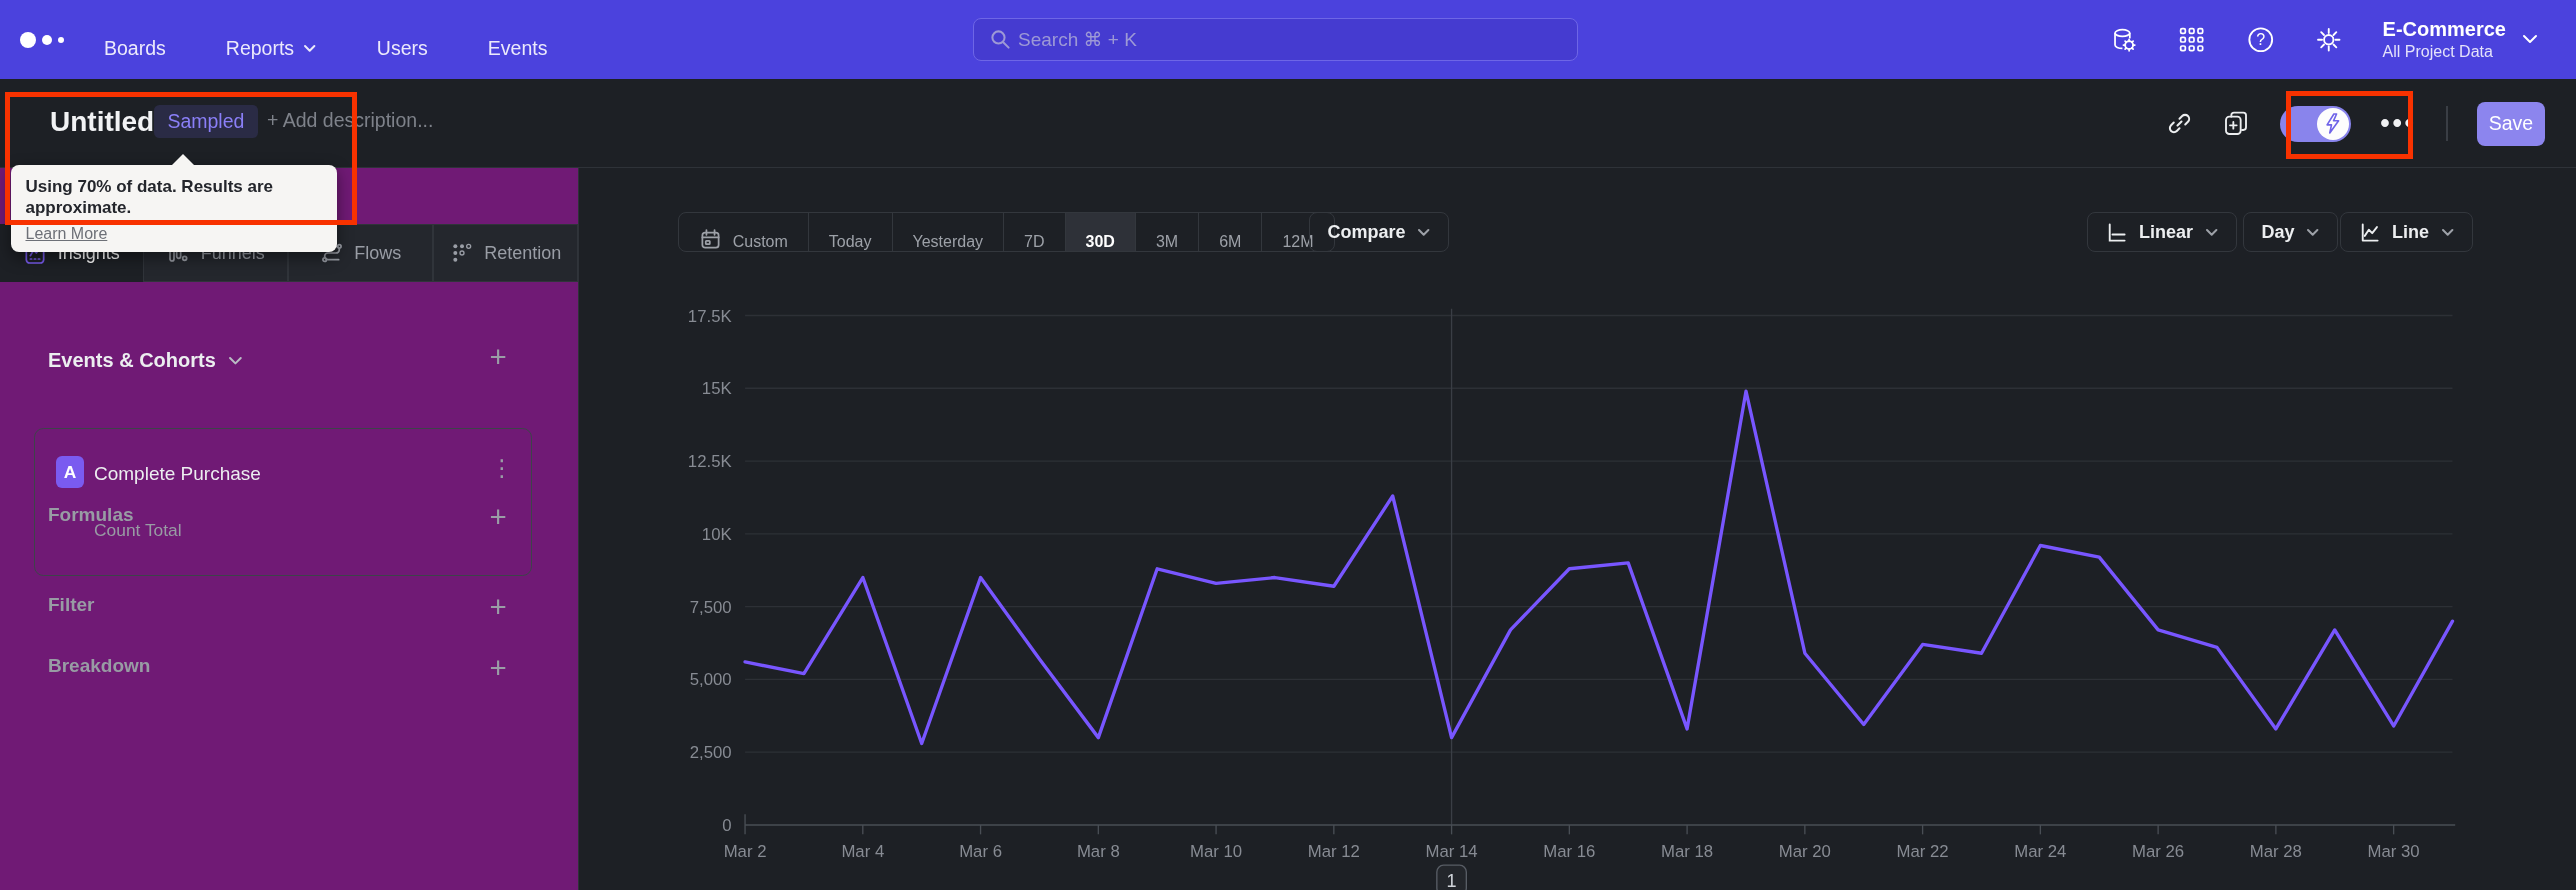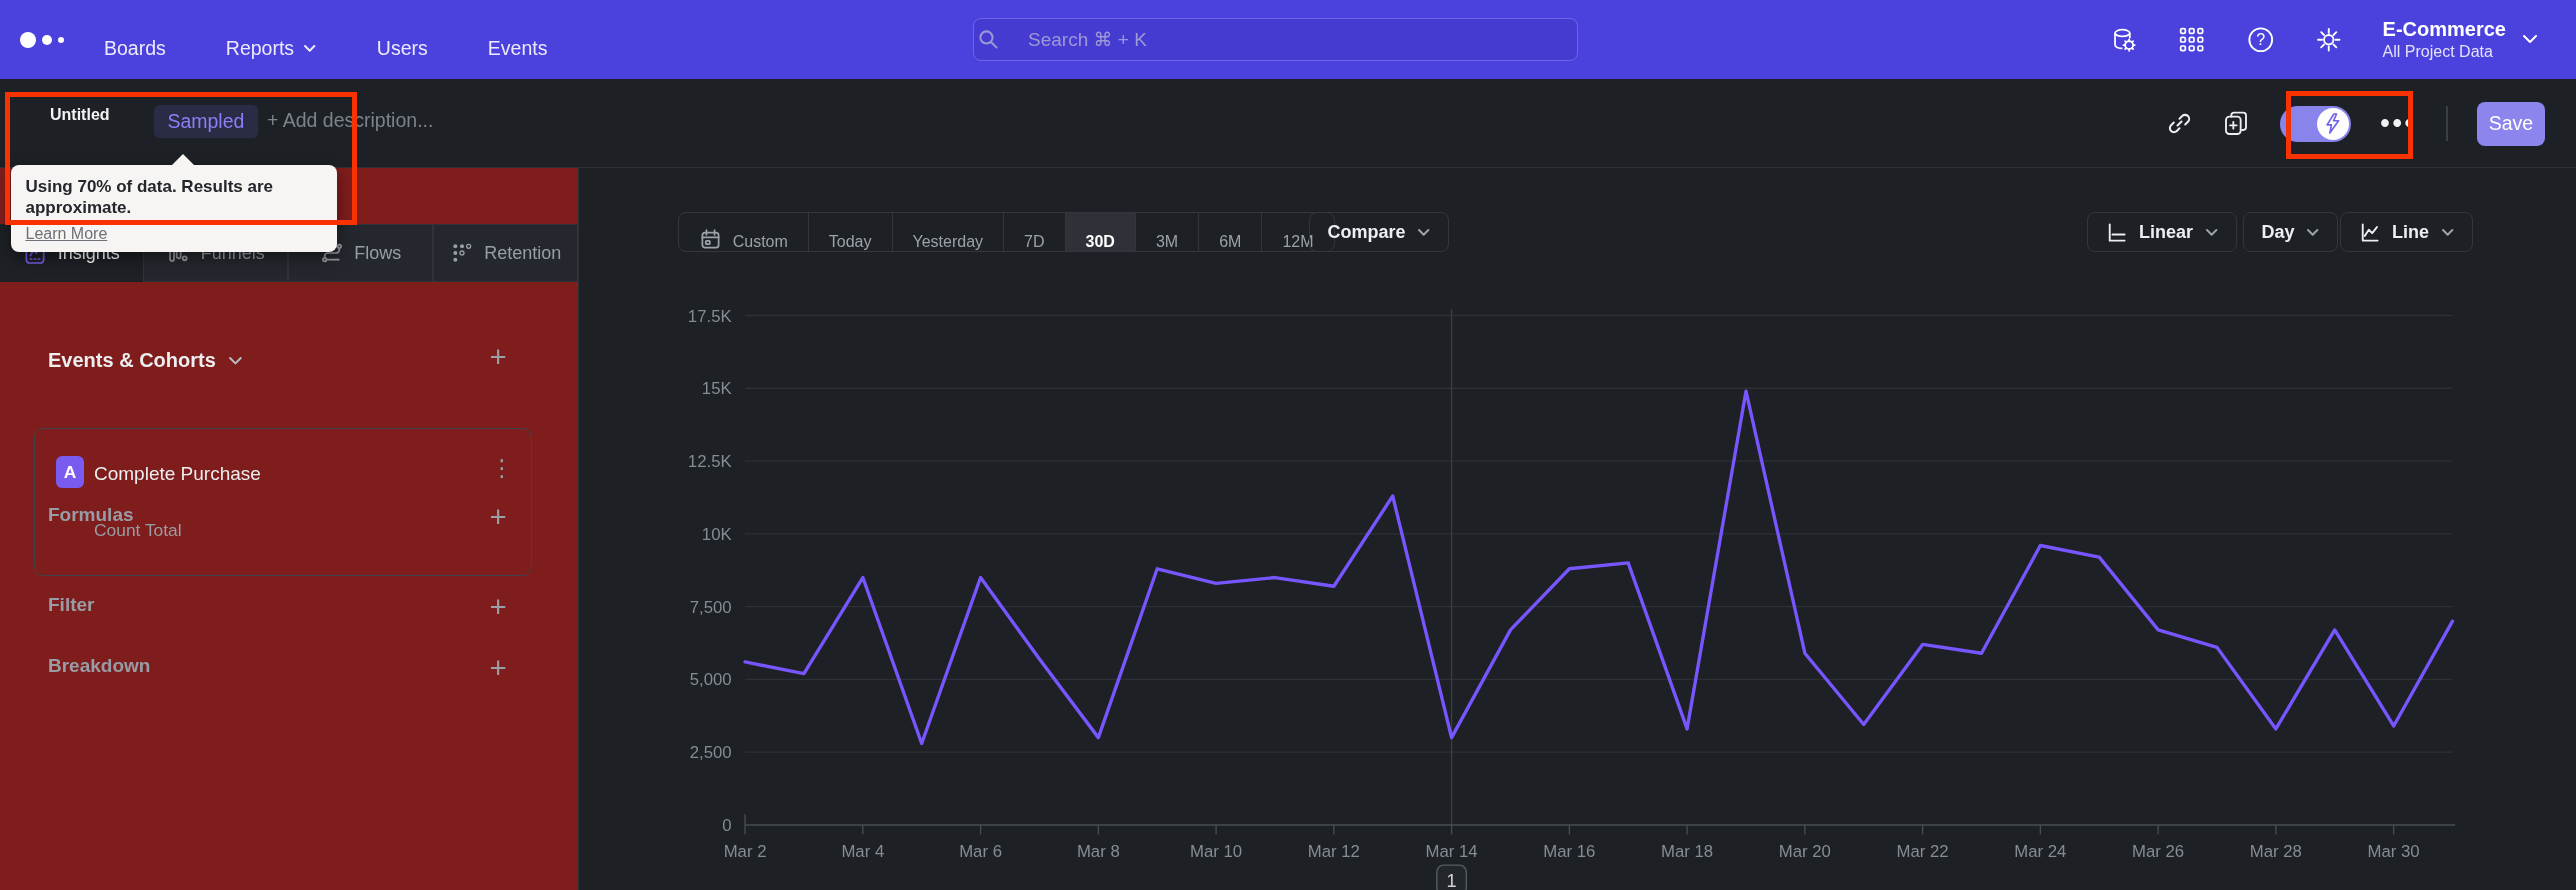--- a/index.html
+++ b/index.html
@@ -10,32 +10,32 @@
   #topnav { position:absolute; left:0; top:0; width:2576px; height:79px; background:#4b42dd;
     display:flex; align-items:center; }
   #logo { position:absolute; left:20px; top:0; height:79px; display:flex; align-items:center; gap:6px; }
   #logo .d1{width:16px;height:16px;border-radius:50%;background:#fff;}
   #logo .d2{width:10px;height:10px;border-radius:50%;background:#fff;}
   #logo .d3{width:6px;height:6px;border-radius:50%;background:#fff;}
   #nav-links { position:absolute; left:104px; top:0; height:97px; display:flex; align-items:center; gap:60px; }
   .nav-link { color:#eceafb; font-size:19.5px; display:flex; align-items:center; gap:9.4px; cursor:pointer; }
   .nav-link svg { stroke:#cfccf6; }
   #search { position:absolute; left:973px; top:18px; width:605px; height:43px; background:#453bd0;
-    border:1.3px solid #6e66e6; border-radius:8px; display:flex; align-items:center; padding:0 3px; gap:28px; }
+    border:1.3px solid #6e66e6; border-radius:8px; display:flex; align-items:center; padding:0 15px; gap:6px; }
   #search .ph { color:#9d99d6; font-size:19px; }
   #nav-right { position:absolute; right:0; top:0; height:79px; display:flex; align-items:center; gap:39px; padding-right:38px; }
   .nav-icon { width:29.5px; height:29.5px; display:flex; align-items:center; justify-content:center; }
   #project { display:flex; align-items:center; gap:16px; color:#fff; }
   #project .pn { font-size:20px; font-weight:bold; }
   #project .ps { font-size:16px; color:#e4e2fa; margin-top:2.7px; }
 
   
   #header2 { position:absolute; left:0; top:79px; width:2576px; height:89px; background:#1d2025;
     border-bottom:1.3px solid #2e3238; }
-  #rh-title { position:absolute; left:50px; top:27px; color:#f2f3f5; font-size:16px; font-weight:bold; }
+  #rh-title { position:absolute; left:50px; top:27px; color:#f2f3f5; font-size:28px; font-weight:bold; }
   #rh-badge { position:absolute; left:154px; top:25.5px; background:#2a2b45; color:#8a7ff7; font-size:19.5px;
     padding:5.4px 13.4px; border-radius:5.4px; }
   #rh-desc { position:absolute; left:267px; top:29.5px; color:#7e828a; font-size:19.5px; }
   #rh-icons { position:absolute; right:31px; top:0; height:89px; display:flex; align-items:center; gap:29.5px; }
   #toggle { width:71px; height:36px; border-radius:18px; background:#8984ec; position:relative; }
   #toggle .knob { position:absolute; right:2px; top:2px; width:32px; height:32px; border-radius:50%; background:#fdfdfd;
     display:flex; align-items:center; justify-content:center; }
   #ellipsis { color:#f0f1f3; font-size:27px; font-weight:bold; letter-spacing:2.7px; }
   #rh-divider { width:1.3px; height:35px; background:#3a3e45; }
   #save-btn { background:#8c85ee; color:#fff; font-size:19.5px; border:none; border-radius:8px;
@@ -48,21 +48,21 @@
 
   
   #tooltip { position:absolute; left:10.7px; top:165px; width:326px; background:#f6f5f3; border-radius:8px;
     padding:10.7px 14.8px 9.4px 14.8px; z-index:55; box-shadow:0 5.4px 16px rgba(0,0,0,.45); }
   #tooltip:before { content:""; position:absolute; left:160px; top:-10.7px; border-left:12px solid transparent;
     border-right:12px solid transparent; border-bottom:12px solid #f6f5f3; }
   #tooltip .t1 { color:#24262c; font-size:17px; font-weight:bold; line-height:21.5px; }
   #tooltip .t2 { color:#6d7077; font-size:16px; text-decoration:underline; margin-top:6px; display:inline-block; }
 
   
-  #sidebar { position:absolute; left:0; top:168px; width:579px; height:722px; background:#7f1d1d;
+  #sidebar { position:absolute; left:0; top:168px; width:579px; height:722px; background:#701a75;
     border-right:1.3px solid #2e3238; }
   #tabstrip { position:absolute; left:0; top:56px; width:578px; height:58px; display:flex; }
   .tab { flex:1; display:flex; align-items:center; justify-content:center; gap:10.7px; font-size:18px;
     color:#999da5; background:#24272d; border:0.7px solid #30343a; cursor:pointer; }
   .tab.active { background:#1d2025; border:none; color:#fff; }
   #ec-header { position:absolute; left:48px; top:181px; display:flex; align-items:center; gap:12px;
     color:#eceef0; font-size:20px; font-weight:bold; }
   .plus-btn { position:absolute; left:482px; width:32px; height:32px; color:#9a9ea6; font-size:29.5px; font-weight:300;
     display:flex; align-items:center; justify-content:center; cursor:pointer; }
   #event-card { position:absolute; left:34px; top:260px; width:498px; height:148px;

